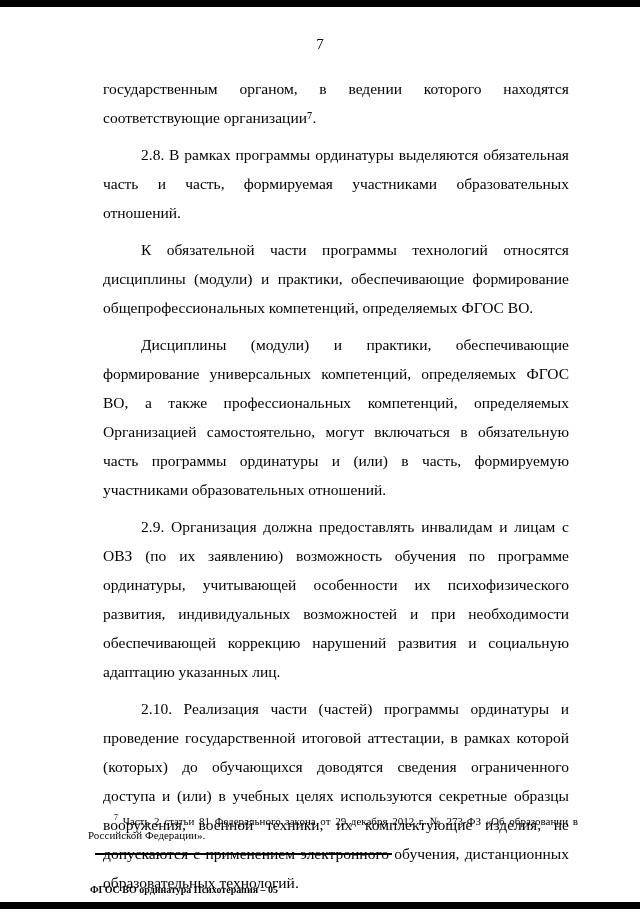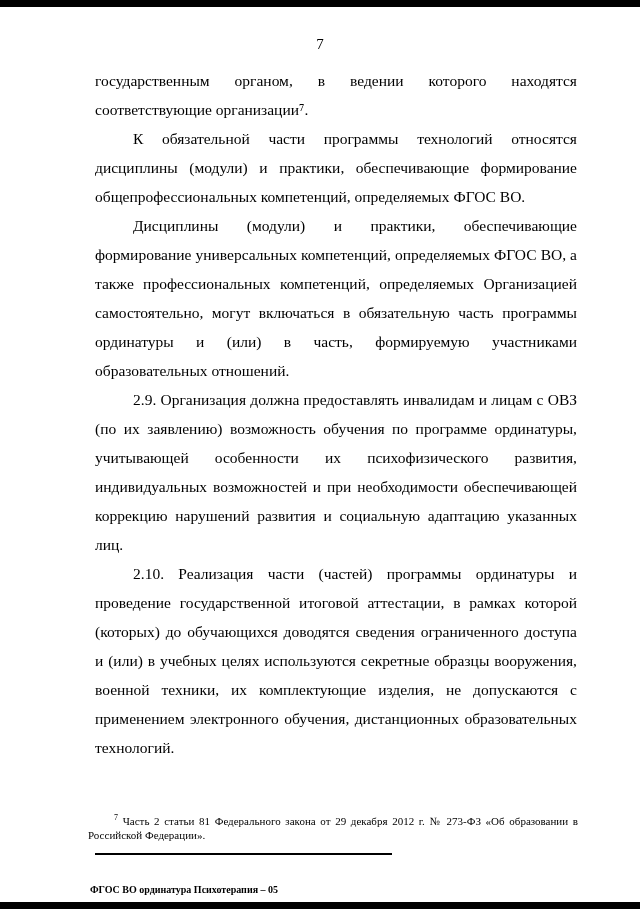--- a/index.html
+++ b/index.html
@@ -35,21 +35,21 @@
   .content {
     position: absolute;
     top: 66px;
     left: 95px;
     width: 482px;
     font-size: 15.5px;
     line-height: 29px;
     text-align: justify;
   }
   .content p {
-    margin: 0;
+    margin: 8px;
     text-indent: 38px;
   }
   .content p.no-indent {
     text-indent: 0;
   }
   .footnote-separator {
     position: absolute;
     top: 853px; left: 95px;
     width: 297px; height: 2px;
     background: #000000;
@@ -78,20 +78,21 @@
 <body>
 
 <div>
 
   <div class="top-border"></div>
 
   <div class="page-number">7</div>
 
   <div class="content">
     <p class="no-indent">государственным органом, в ведении которого находятся соответствующие организации⁷.</p>
+    <p>2.8. В рамках программы ординатуры выделяются обязательная часть и часть, формируемая участниками образовательных отношений.</p>
     <p>К обязательной части программы технологий относятся дисциплины (модули) и практики, обеспечивающие формирование общепрофессиональных компетенций, определяемых ФГОС ВО.</p>
     <p>Дисциплины (модули) и практики, обеспечивающие формирование универсальных компетенций, определяемых ФГОС ВО, а также профессиональных компетенций, определяемых Организацией самостоятельно, могут включаться в обязательную часть программы ординатуры и (или) в часть, формируемую участниками образовательных отношений.</p>
     <p>2.9. Организация должна предоставлять инвалидам и лицам с ОВЗ (по их заявлению) возможность обучения по программе ординатуры, учитывающей особенности их психофизического развития, индивидуальных возможностей и при необходимости обеспечивающей коррекцию нарушений развития и социальную адаптацию указанных лиц.</p>
     <p>2.10. Реализация части (частей) программы ординатуры и проведение государственной итоговой аттестации, в рамках которой (которых) до обучающихся доводятся сведения ограниченного доступа и (или) в учебных целях используются секретные образцы вооружения, военной техники, их комплектующие изделия, не допускаются с применением электронного обучения, дистанционных образовательных технологий.</p>
   </div>
 
   <div class="footnote-separator"></div>
 
   <div class="footnote">
     <sup>7</sup>

